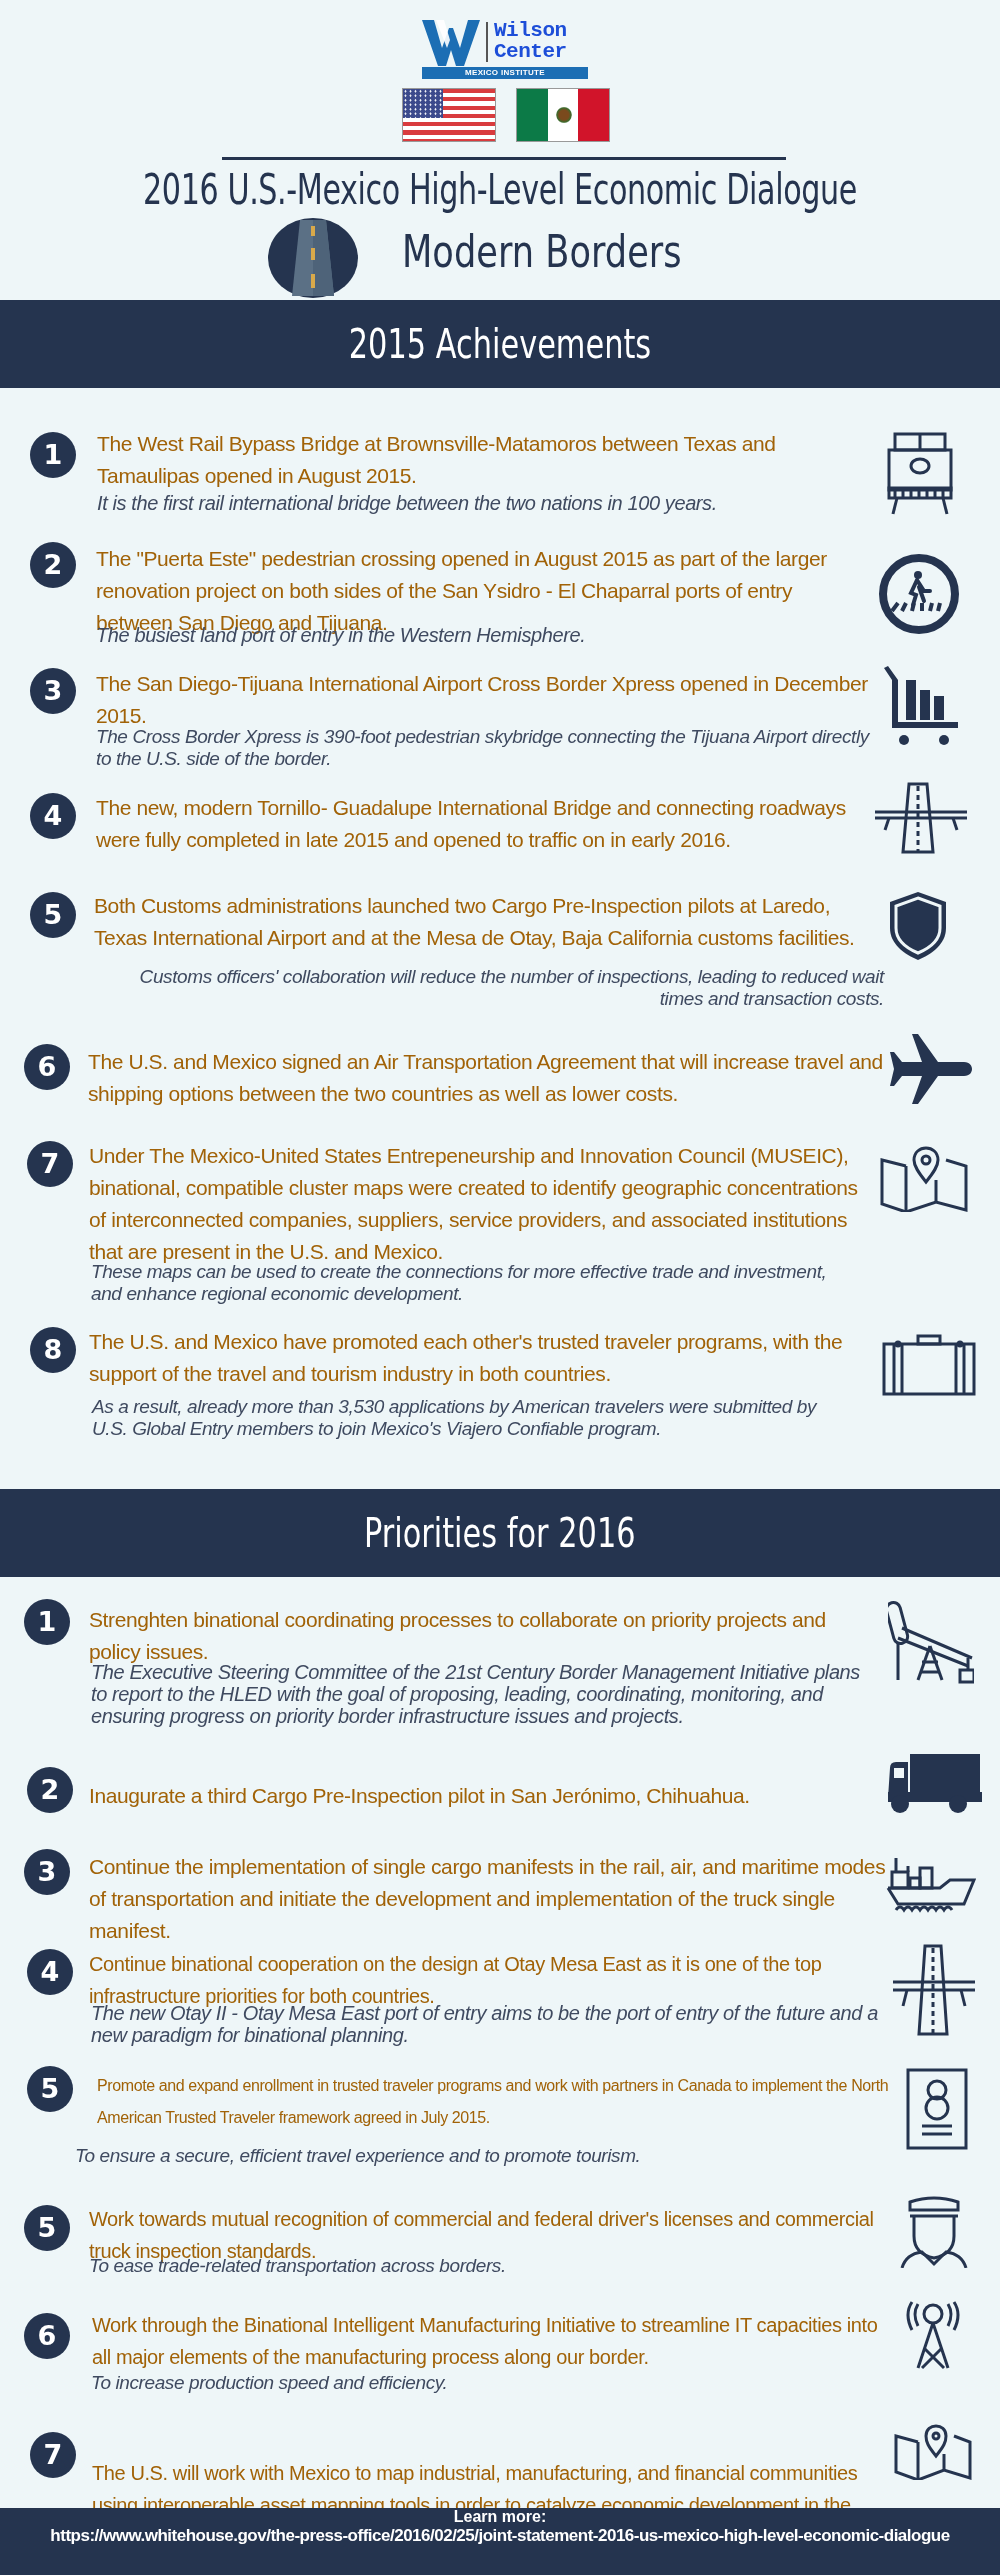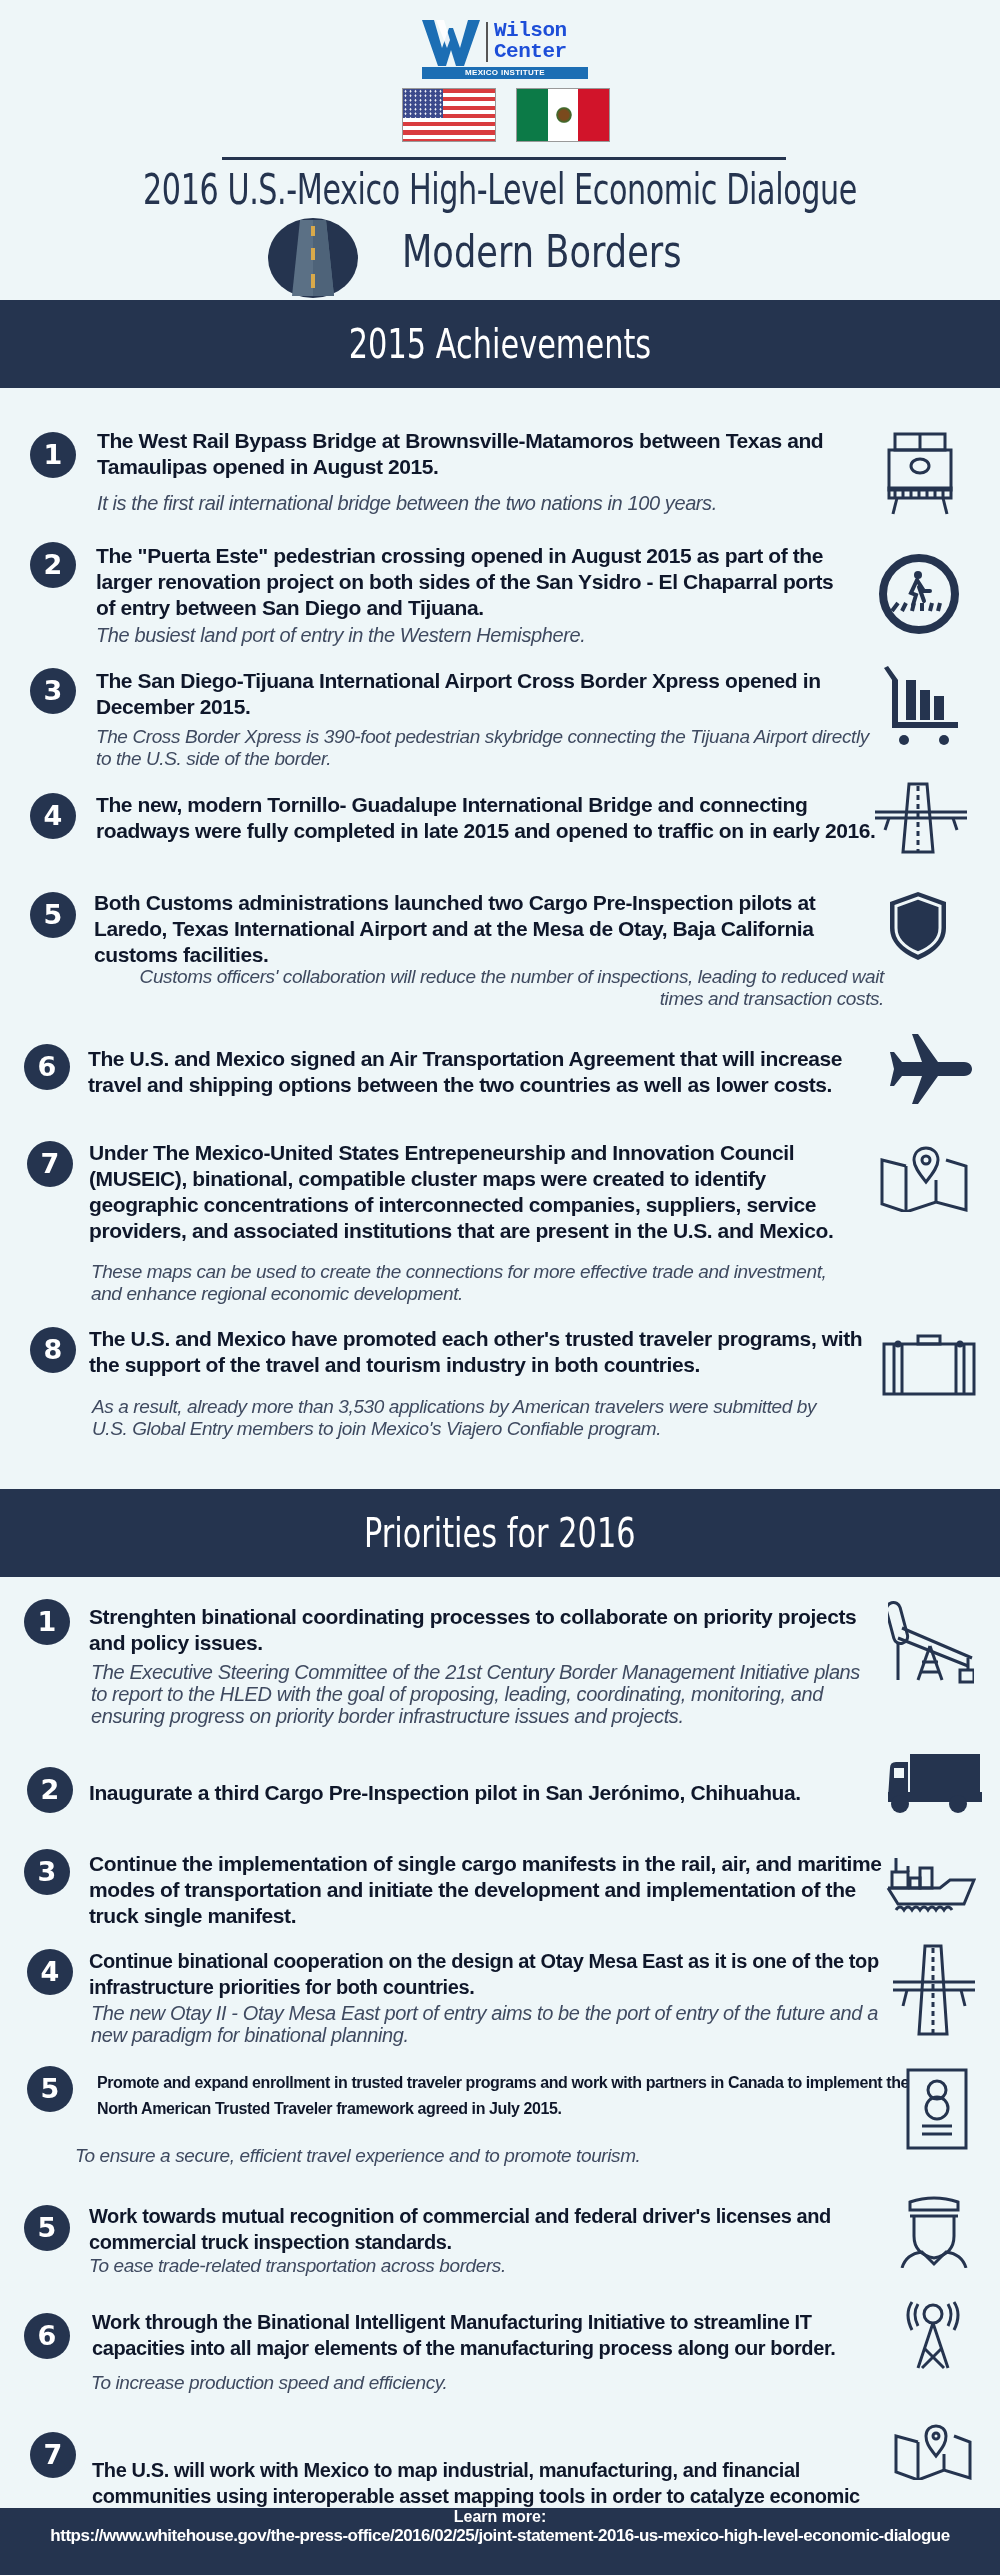--- a/index.html
+++ b/index.html
@@ -28,21 +28,21 @@
   .main-title { left: 0; top: 164px; width: 1000px; text-align: center; font-size: 43px; font-family: "DejaVu Sans", sans-serif; font-stretch: condensed; transform: scaleX(0.78); color: #25344f; letter-spacing: -0.5px; }
   .road { left: 268px; top: 218px; width: 90px; height: 80px; }
   .sub-title { left: 402px; top: 226px; font-size: 44px; font-family: "DejaVu Sans", sans-serif; transform: scaleX(0.8); transform-origin: left; color: #25344f; }
 
   
   .banner { left: 0; width: 1000px; height: 88px; background: #25344f; color: #fff; text-align: center; line-height: 88px; font-family: "DejaVu Sans", sans-serif; font-size: 40px; }
   .banner span { display: inline-block; transform: scaleX(0.76); }
 
   
   .badge { width: 46px; height: 46px; border-radius: 50%; background: #25344f; color: #fff; font-weight: bold; font-size: 27px; text-align: center; line-height: 46px; font-family: "DejaVu Sans", sans-serif; }
-  .head { font-size: 21px; font-weight: bold; color: #0f172a; line-height: 26px; font-family: "Liberation Sans", sans-serif; letter-spacing: -0.4px; }
+  .head { font-size: 21px; font-weight: normal; color: #a16207; line-height: 32px; font-family: "Liberation Sans", sans-serif; letter-spacing: -0.4px; }
   .note { font-size: 20px; font-style: italic; color: #3f4a60; line-height: 22px; letter-spacing: -0.4px; font-family: "Liberation Sans", sans-serif; }
   .icon { width: 80px; height: 90px; }
   .icon svg { width: 100%; height: 100%; }
 
   .footer { left: 0; top: 2508px; width: 1000px; height: 67px; background: #25344f; color: #fff; text-align: center; font-weight: bold; }
   .footer .lm { font-size: 16px; line-height: 18px; }
   .footer .url { font-size: 17px; line-height: 20px; letter-spacing: -0.5px; }
 </style>
 </head>
 <body>

